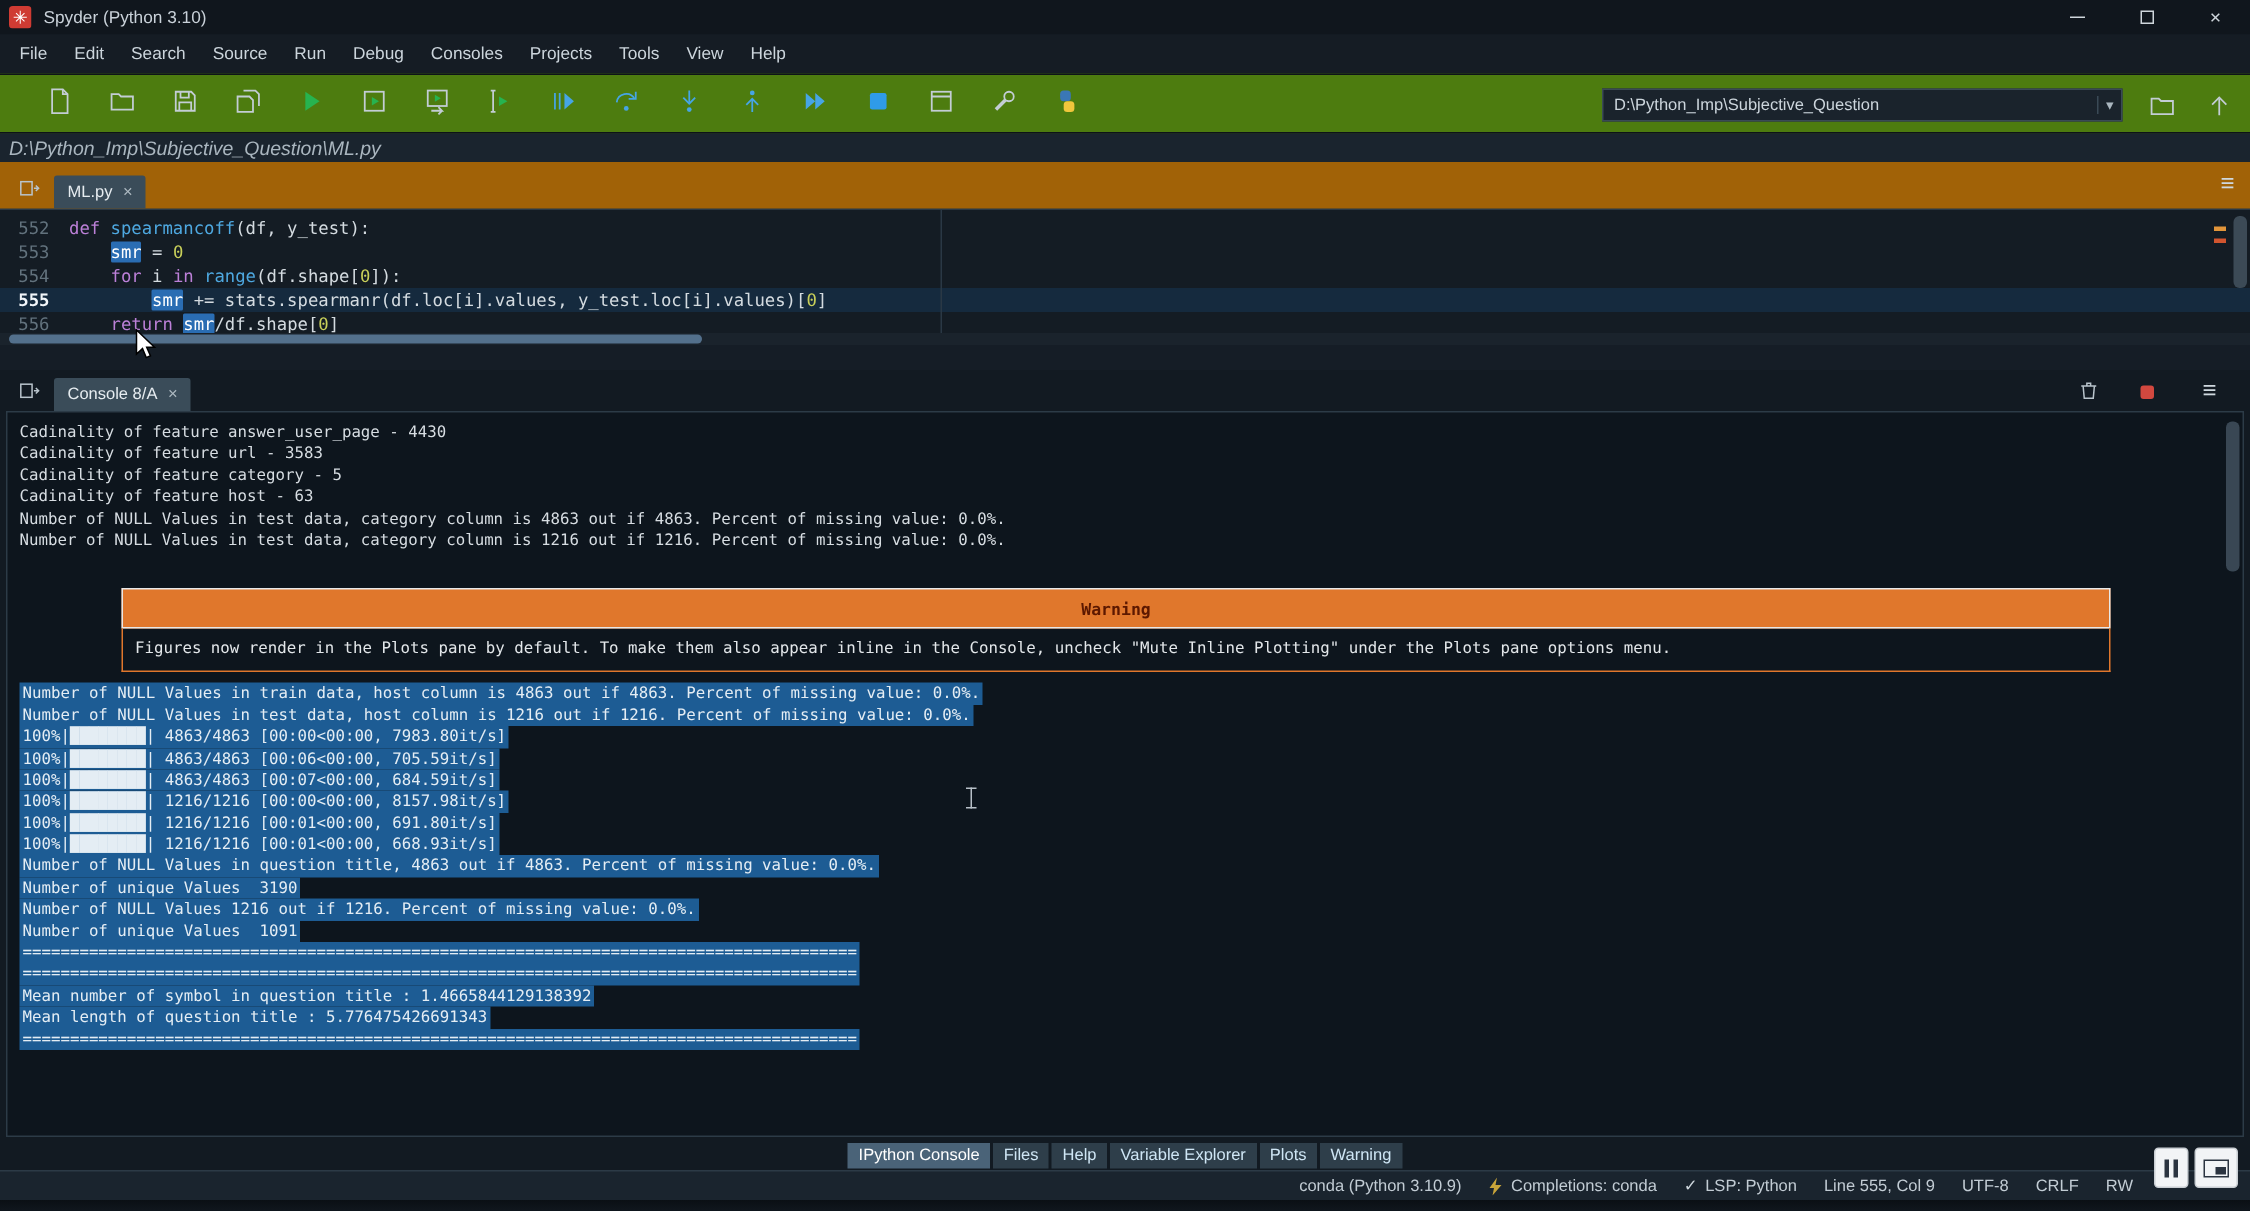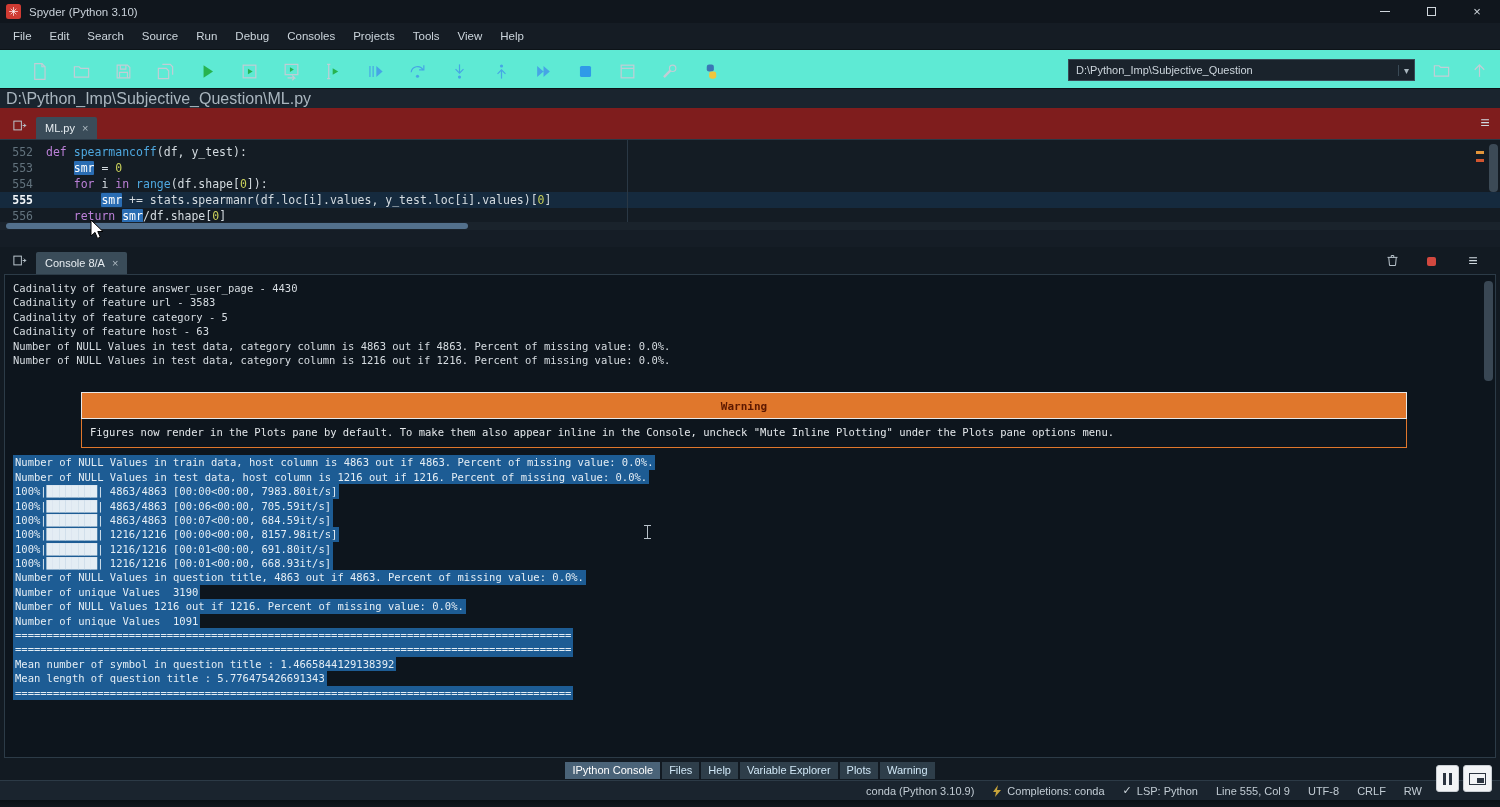--- a/index.html
+++ b/index.html
@@ -17,41 +17,41 @@
              color:#cfd6dc; font-size:13px; background:transparent; border:none; }
   .min-glyph { width:10px; height:1px; background:#cfd6dc; display:inline-block; }
   .max-glyph { width:9px; height:9px; border:1px solid #cfd6dc; display:inline-block; }
 
   
   .menubar { position:absolute; top:23px; left:0; right:0; height:26px; background:#151c24;
              display:flex; align-items:center; padding-left:4px; }
   .mi { color:#ccd5dc; font-size:11.5px; padding:4px 9px; }
 
   
-  .toolbar { position:absolute; top:49px; left:0; right:0; height:40px; background:#5eead4;
+  .toolbar { position:absolute; top:49px; left:0; right:0; height:40px; background:#4d7c0f;
              border-top:1px solid #0d1318; border-bottom:1px solid #0d1318;
-             display:flex; align-items:flex-end; padding-left:18px; }
+             display:flex; align-items:flex-start; padding-left:18px; }
   .tb-btn { width:42px; height:34px; display:flex; align-items:center; justify-content:center;
             background:transparent; border:none; }
   .ic svg { stroke:#c3cdd5; fill:none; stroke-width:1.5; width:19px; height:19px; }
   .workdir { position:absolute; left:1068px; top:9px; width:347px; height:22px;
              background:#1a232c; border:1px solid #3a4a56; display:flex; align-items:center; }
   .workdir-text { flex:1; color:#ccd5dc; font-size:11px; padding-left:7px; white-space:nowrap; overflow:hidden; }
   .workdir-caret { width:16px; color:#aab6bf; font-size:10px; text-align:center; border-left:1px solid #3a4a56; }
   .right-btn { position:absolute; top:6px; width:30px; height:28px; display:flex;
                align-items:center; justify-content:center; background:transparent; border:none; }
 
   
   .crumb { position:absolute; top:89px; left:0; right:0; height:19px; background:#1a242e;
            display:flex; align-items:center; padding-left:6px; }
-  .crumb span { color:#aab6bf; font-size:16px; }
+  .crumb span { color:#aab6bf; font-size:13px;font-style:italic; }
 
   
   .editor { position:absolute; top:108px; left:0; right:0; height:122px; background:#141c24; }
-  .tabbar { height:32px; display:flex; align-items:flex-end; background:#7f1d1d;
+  .tabbar { height:32px; display:flex; align-items:flex-end; background:#a16207;
             border-bottom:1px solid #2a3946; padding-left:6px; }
   .browse-btn { width:26px; height:24px; margin-bottom:2px; display:flex; align-items:center;
                 justify-content:center; background:transparent; border:none; }
   .browse-btn svg { width:15px; height:15px; stroke:#b9c4cc; fill:none; stroke-width:1.6; }
   .tab { height:22px; display:flex; align-items:center; gap:7px; padding:0 9px; margin-left:4px;
          background:#3a4c59; border-radius:2px 2px 0 0; }
   .tab-label { color:#e6ecf0; font-size:11px; }
   .tab-close { color:#aebac2; font-size:11px; }
   .tab-spacer { flex:1; }
   .pane-menu-btn { width:30px; height:26px; margin-bottom:3px; color:#cfd8de; font-size:16px;

